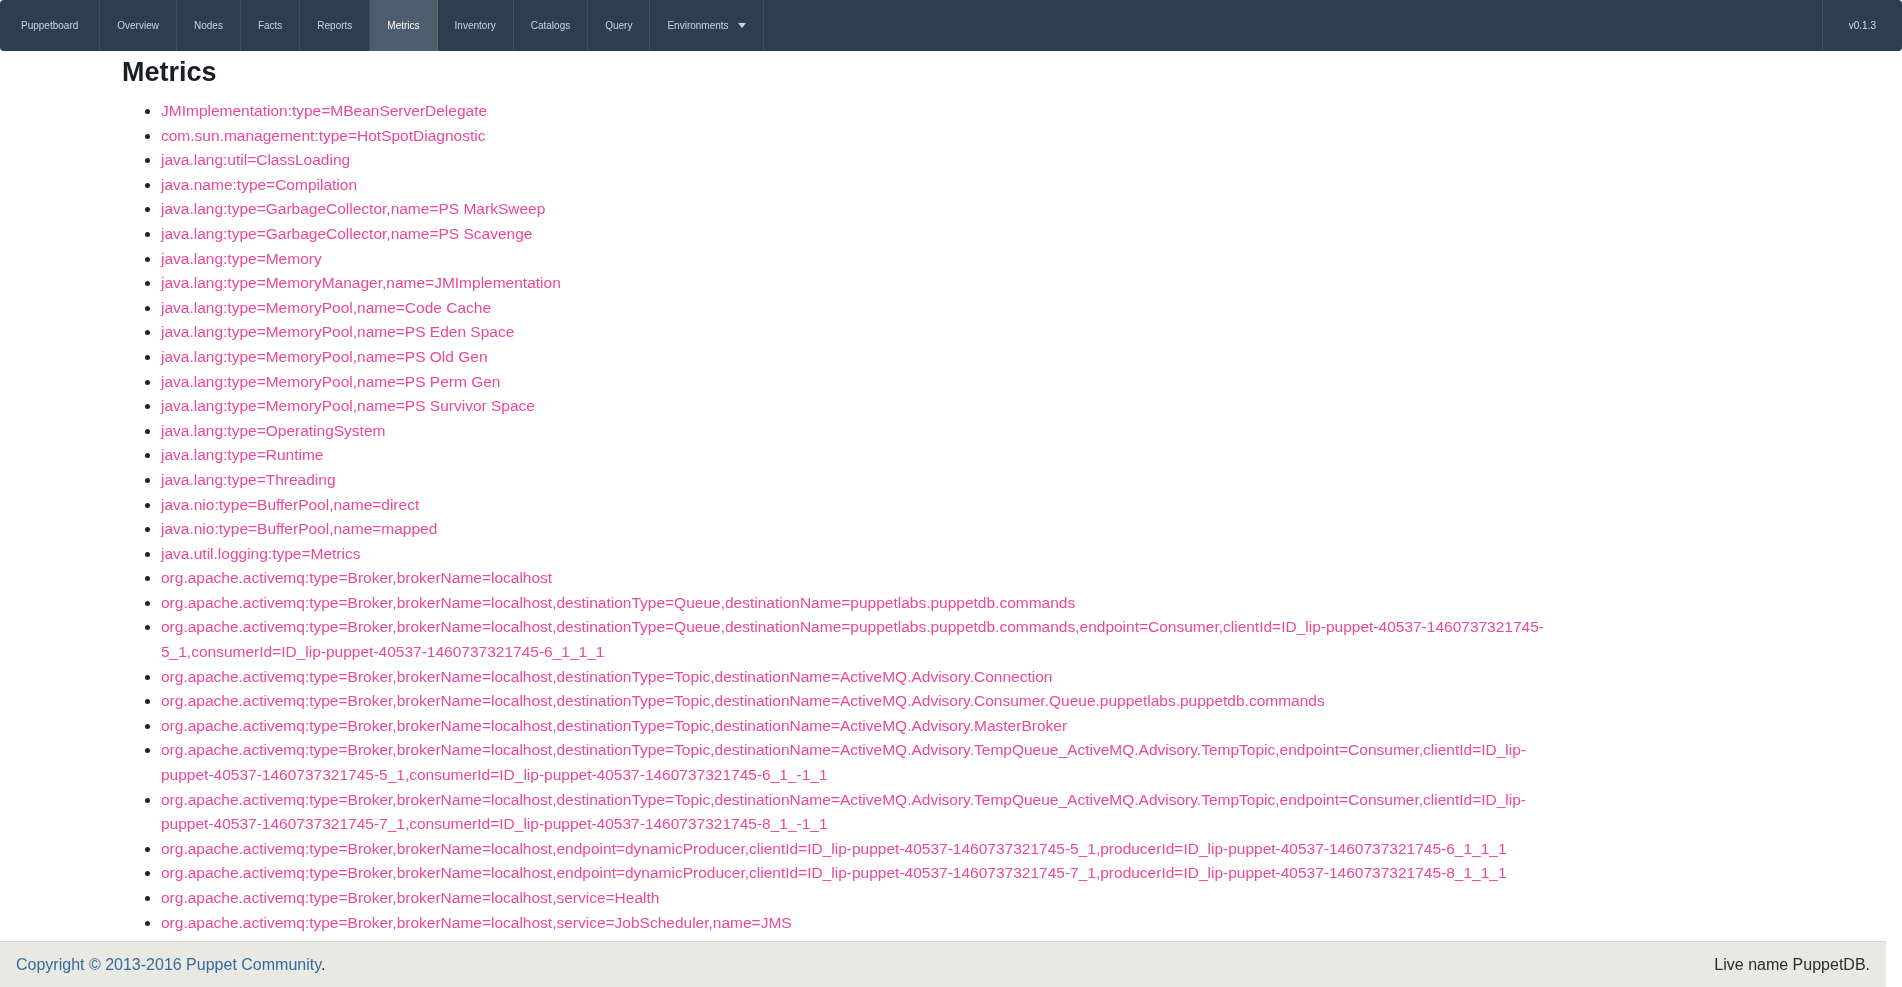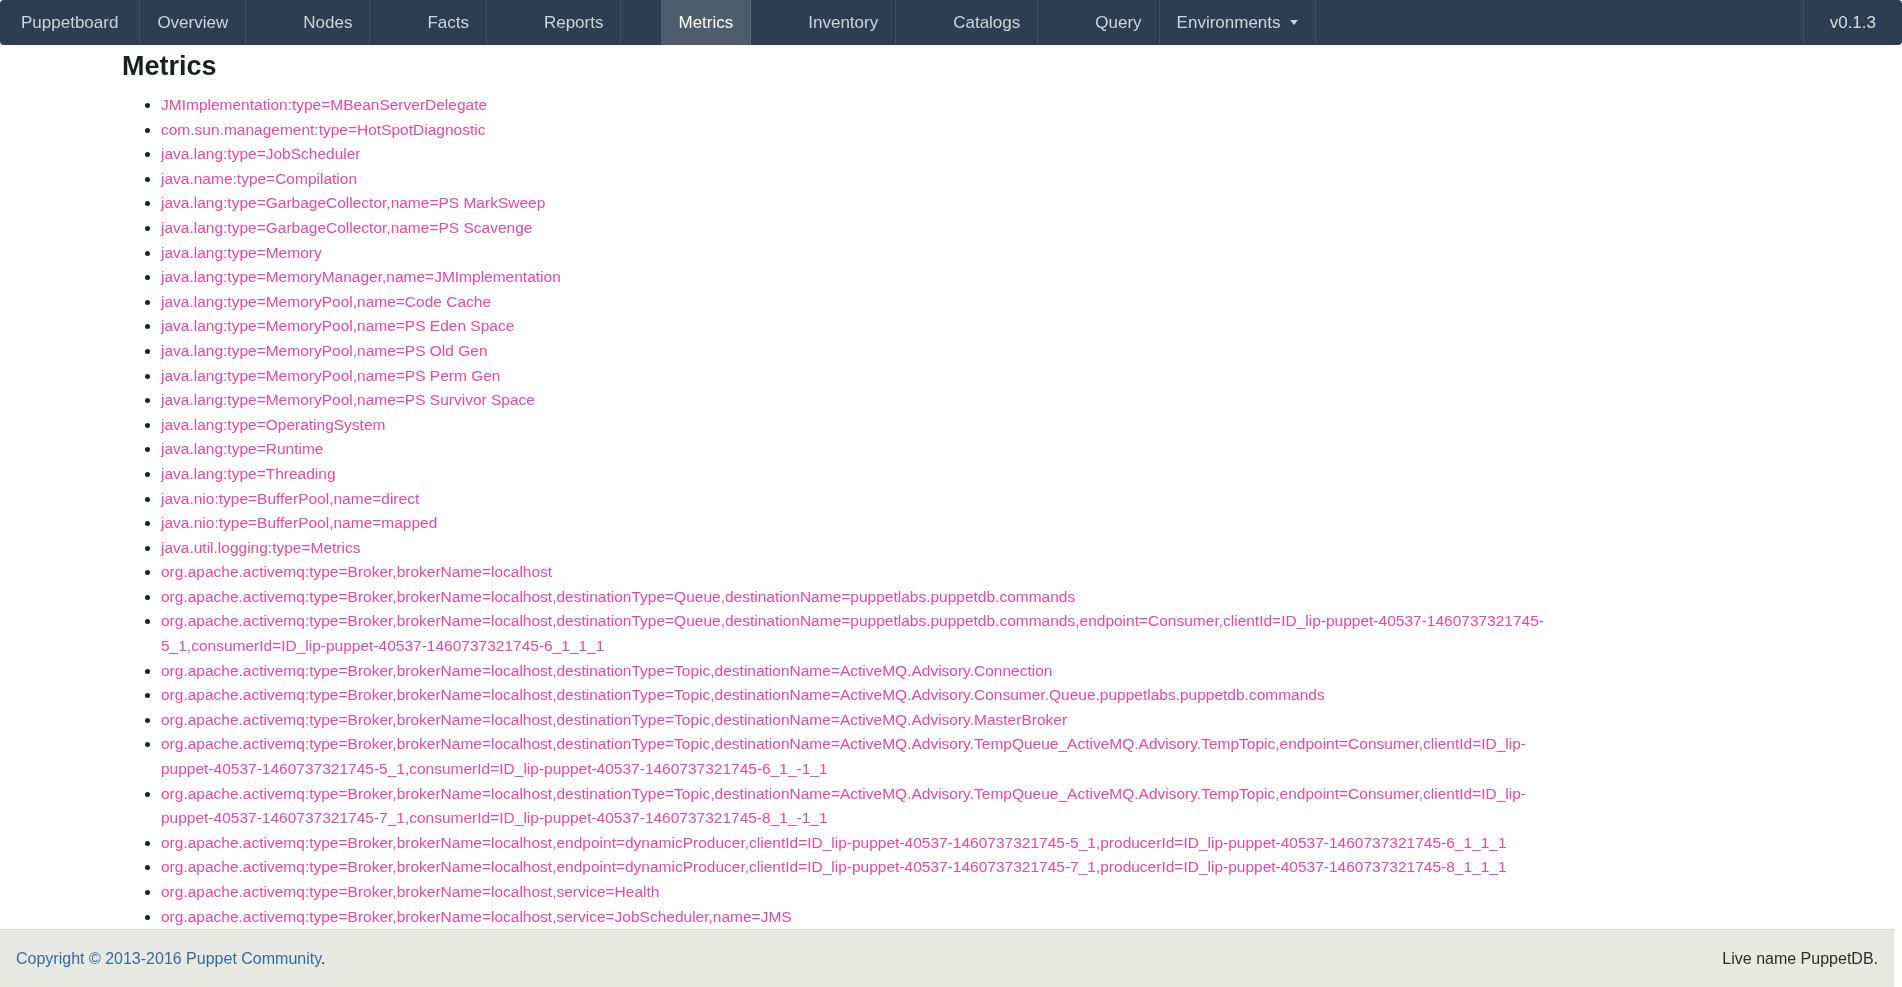--- a/index.html
+++ b/index.html
@@ -6,26 +6,26 @@
   html, body { margin: 0; padding: 0; }
   body {
     width: 1902px; height: 987px;
     overflow: hidden;
     background: #ffffff;
     font-family: "Liberation Sans", "DejaVu Sans", sans-serif;
   }
 
   
   .navbar {
-    height: 45px;
+    height: 51px;
     background: #2d3e50;
     border-radius: 4px;
     display: flex;
     align-items: stretch;
-    font-size: 17px;
+    font-size: 10px;
     color: #cdd4db;
   }
   .nav-left { display: flex; align-items: stretch; }
   .nav-item {
     display: flex;
     align-items: center;
     padding: 0 17px;
     border-right: 1px solid rgba(255,255,255,0.09);
     cursor: pointer;
     white-space: nowrap;
@@ -70,41 +70,41 @@
     color: #17242f;
   }
   ul.metrics-list a {
     color: #ec4899;
     text-decoration: none;
   }
 
   
   .footer {
     position: fixed;
-    left: 0; right: 8px; bottom: 0;
-    height: 58px;
+    left: 0; right: 16px; bottom: 0;
+    height: 46px;
     background: #e8e9e3;
     border-top: 1px solid #d7d7d1;
     display: flex;
     align-items: center;
     justify-content: space-between;
     padding: 0 16px;
     font-size: 16px;
     color: #2c2c2c;
   }
   .footer a { color: #376a9c; text-decoration: none; }
 </style>
 </head>
 <body>
 
 <nav class="navbar">
   <div class="nav-left">
     <div class="nav-item nav-brand">Puppetboard</div>
 
-    <div style="display:flex; align-items:stretch;gap:40px;">
+    <div style="display:flex; align-items:stretch;">
 
         <div class="nav-item">
           <span>Overview</span>
         </div>
 
         <div class="nav-item">
           <span>Nodes</span>
         </div>
 
         <div class="nav-item">
@@ -148,21 +148,21 @@
 
       <li>
         <a href="#">JMImplementation:type=MBeanServerDelegate</a>
       </li>
 
       <li>
         <a href="#">com.sun.management:type=HotSpotDiagnostic</a>
       </li>
 
       <li>
-        <a href="#">java.lang:type=JobScheduler</a>
+        <a href="#">java.lang:util=ClassLoading</a>
       </li>
 
       <li>
         <a href="#">java.name:type=Compilation</a>
       </li>
 
       <li>
         <a href="#">java.lang:type=GarbageCollector,name=PS MarkSweep</a>
       </li>
 

